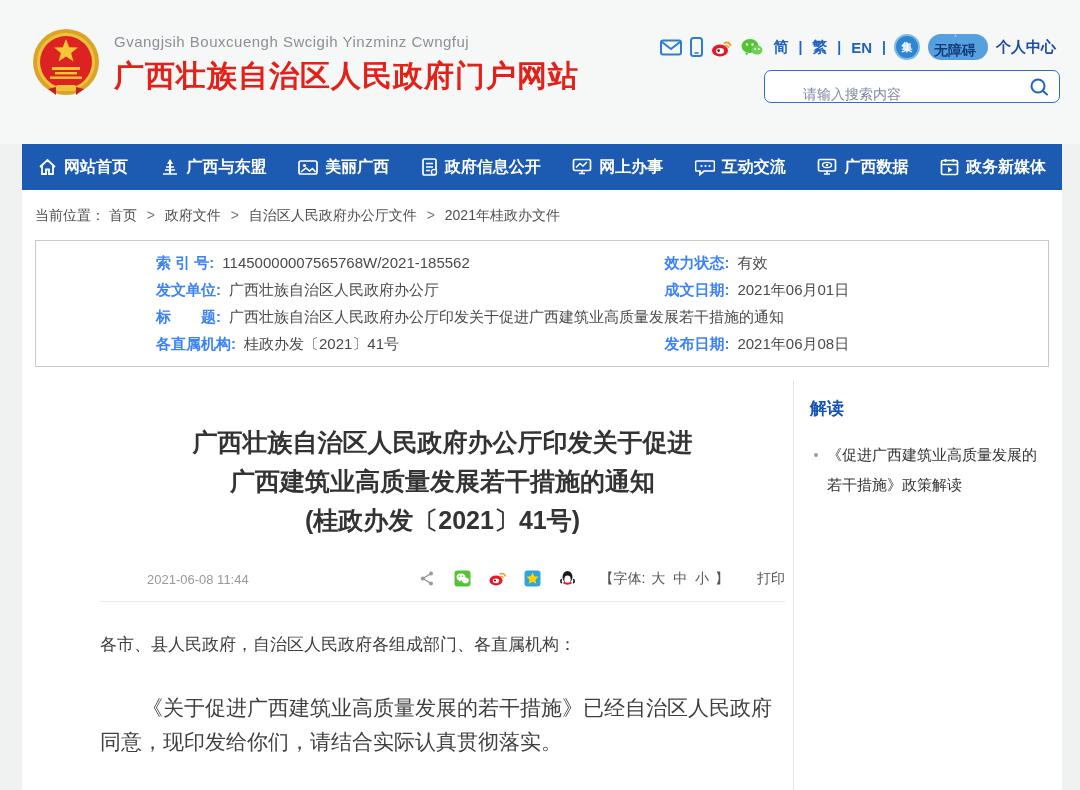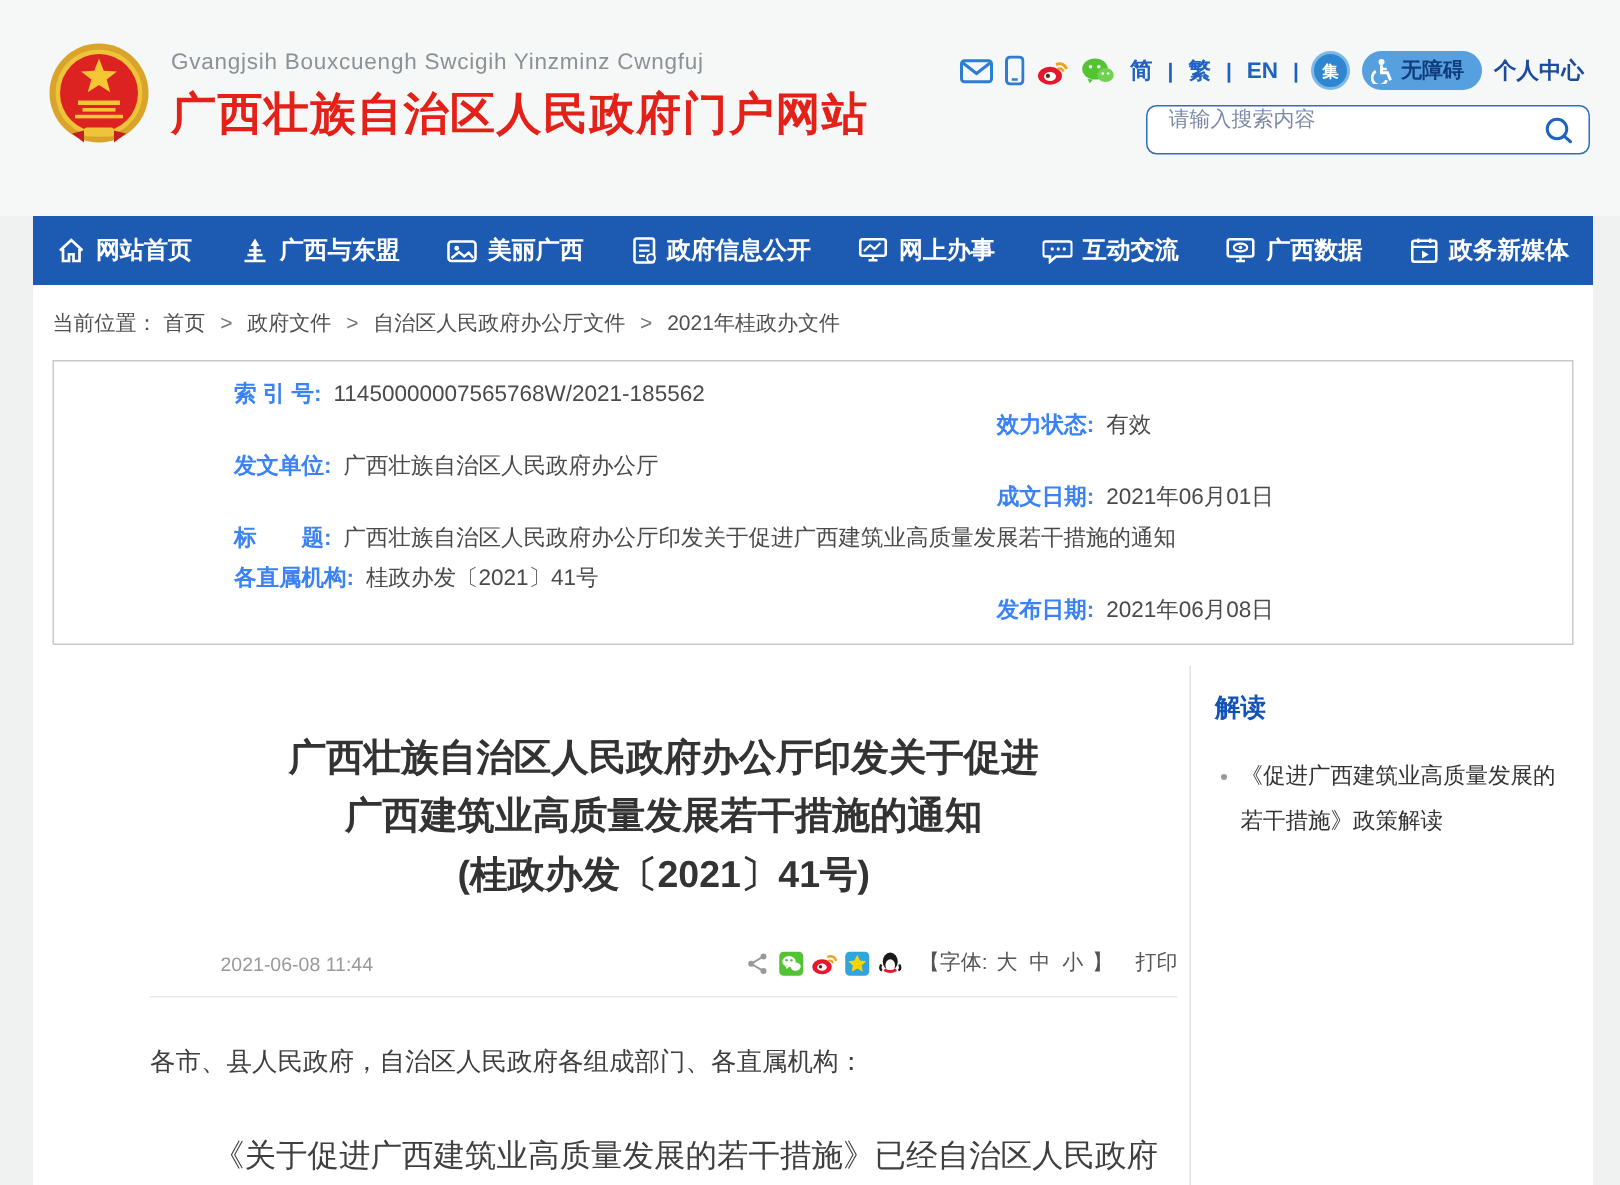--- a/index.html
+++ b/index.html
@@ -14,27 +14,27 @@
   .site-title { margin-top:6px; font-size:30px; font-weight:bold; color:#e32119; letter-spacing:1px; }
 
   .utils { position:absolute; right:24px; top:34px; display:flex; align-items:center; gap:8px; }
   .utils svg { display:block; }
   .lang { font-size:15px; font-weight:bold; color:#1f62c0; margin:0 2px; cursor:pointer; }
   .pipe { color:#1f62c0; font-weight:bold; font-size:14px; }
   .cluster { width:26px; height:26px; border-radius:50%; background:#2e86d0; color:#fff;
              display:flex; align-items:center; justify-content:center; font-size:11px; font-weight:bold;
              border:2px solid #7db9e8; cursor:pointer; }
   .a11y-pill { height:26px; padding:0 12px 0 6px; border-radius:14px; background:#57a0e0;
-               display:flex; align-items:center; gap:5px; cursor:pointer; }
+               display:flex; align-items:center; gap:5px; cursor:pointer;flex-direction:column; }
   .a11y-pill .txt { font-size:14px; font-weight:bold; color:#123d7d; }
   .personal { font-size:15px; font-weight:bold; color:#1b4c9e; cursor:pointer; }
 
   .search-box { position:absolute; right:20px; top:70px; width:296px; height:33px;
                 border:1px solid #2e6ec0; border-radius:7px; background:#fff;
-                display:flex; align-items:flex-start; }
+                display:flex; align-items:flex-end;padding-left:24px; }
   .search-box input { flex:1; border:none; outline:none; background:transparent;
                       padding:0 10px 0 14px; font-size:14px; color:#333; }
   .search-box input::placeholder { color:#7d8aa5; }
   .search-btn { width:40px; height:100%; border:none; background:transparent; cursor:pointer;
                 display:flex; align-items:center; justify-content:center; }
 
   
   .main-wrap { width:1040px; margin-left:22px; background:#fff; height:663px;
                display:flex; flex-direction:column; }
 
@@ -47,33 +47,33 @@
 
   
   .breadcrumb { padding:17px 13px 13px; font-size:14px; color:#4f4f4f; flex:none; }
   .crumb { color:#4f4f4f; cursor:pointer; }
   .crumb-sep { margin:0 6px; color:#777; }
 
   
   .doc-meta { margin:2px 13px 0; border:1px solid #c9c9c9; padding:8px 0 9px; flex:none; }
   .dm-row { display:flex; padding-left:120px; line-height:27px; font-size:15px; }
   .dm-col1 { flex:0 0 57%; display:flex; }
-  .dm-col2 { flex:1; display:flex;margin-top:21px; }
+  .dm-col2 { flex:1; display:flex; }
   .dm-full { flex:1; display:flex; padding-right:20px; }
   .dm-label { font-weight:bold; color:#3b82f6; white-space:pre; margin-right:8px; }
   .dm-value { color:#4a4a4a; }
 
   
   .article-section { flex:1; display:flex; margin-top:14px; min-height:0; }
   .article-main { flex:0 0 771px; padding:42px 8px 0 78px; }
   .article-title { text-align:center; font-size:25px; font-weight:bold; color:#333;
                    line-height:39px; }
   .article-meta { margin-top:30px; display:flex; align-items:center; font-size:13px; color:#999;margin-left:47px; }
   .article-meta .left { display:flex; gap:14px; align-items:center; }
-  .article-meta .right { margin-left:auto; display:flex; align-items:flex-end; gap:5px; }
+  .article-meta .right { margin-left:auto; display:flex; align-items:flex-start; gap:18px; }
   .share-ic { width:17px; height:17px; display:flex; align-items:center; justify-content:center; cursor:pointer; }
   .fontsize { color:#555; font-size:14px; margin-left:6px; }
   .fs-opt { cursor:pointer; margin:0 2px; }
   .print { color:#555; font-size:14px; margin-left:10px; cursor:pointer; }
   .meta-hr { border:none; border-top:1px solid #e9e9e9; margin-top:13px; }
   .body-p1 { margin-top:26px; font-size:17px; color:#3f3f3f; line-height:34px; }
   .body-p2 { margin-top:29px; font-size:21px; color:#3f3f3f; line-height:34px; text-indent:2em; }
 
   
   .article-sidebar { flex:1; border-left:1px solid #e3e3e3; padding:16px 18px 0 16px; }

